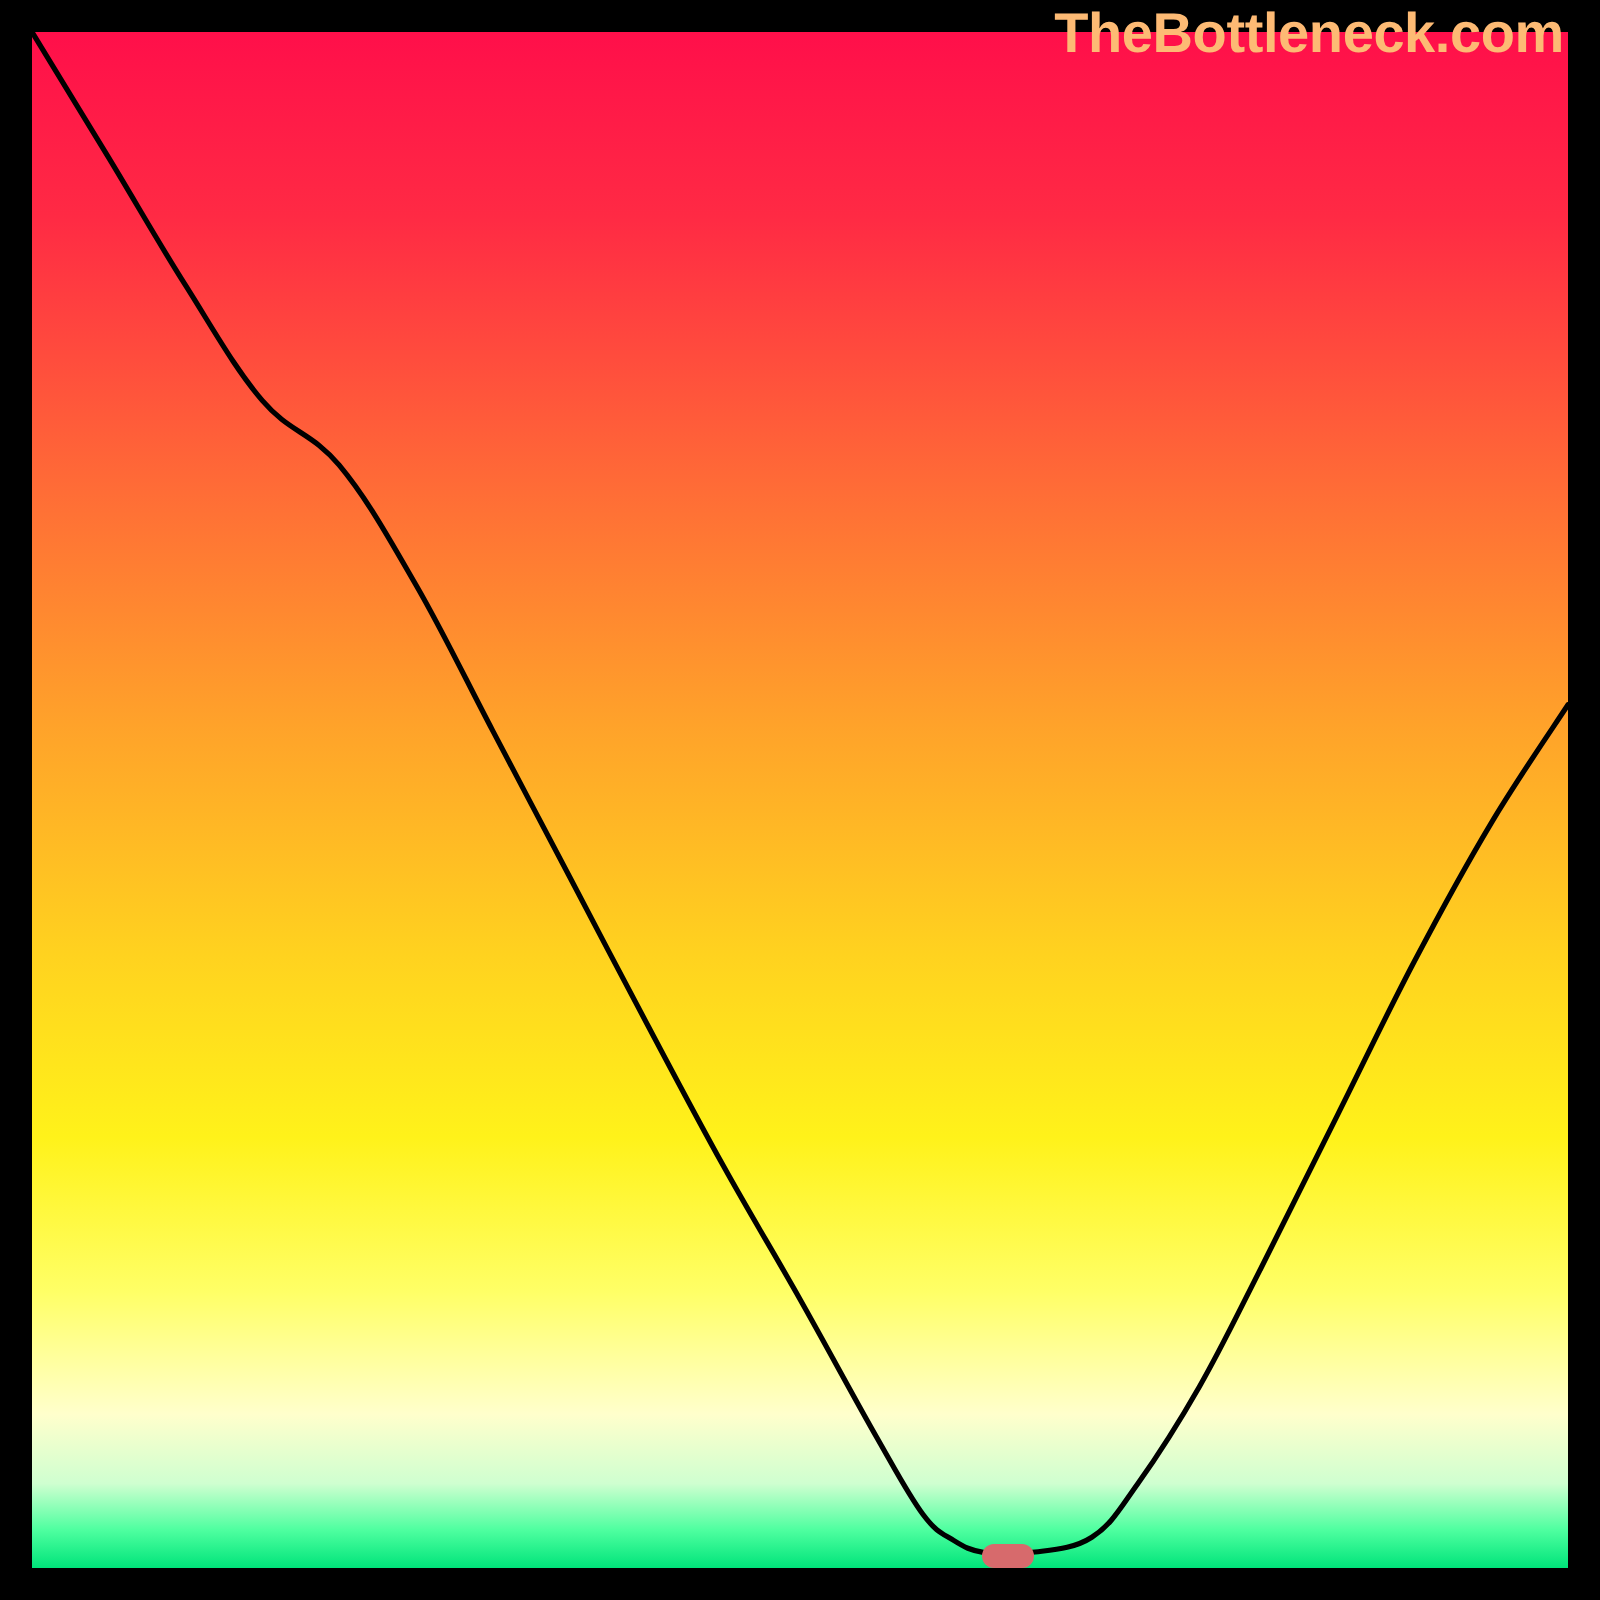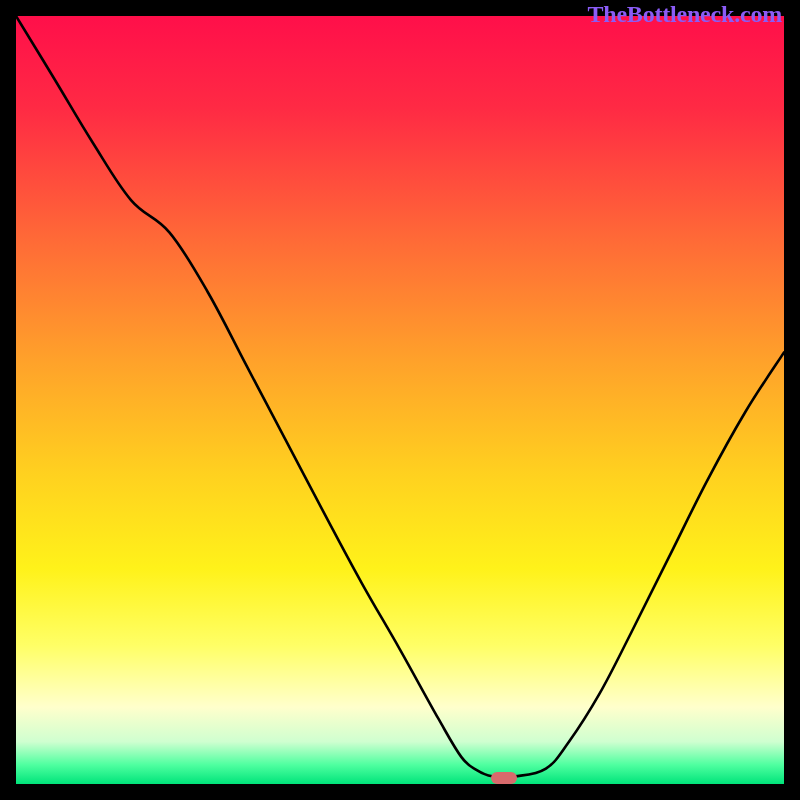--- a/index.html
+++ b/index.html
@@ -26,24 +26,24 @@
     position: absolute;
     left: 0;
     top: 0;
     width: 100%;
     height: 100%;
   }
   .watermark {
     position: absolute;
     top: 1px;
     right: 18px;
-    font-family: Liberation Serif, serif;
-    font-size: 24px;
+    font-family: Liberation Sans, sans-serif;
+    font-size: 28px;
     font-weight: bold;
-    color: #8b5cf6;
+    color: #fdba74;
     letter-spacing: -0.2px;
   }
   svg.curve {
     position: absolute;
     left: 0;
     top: 0;
     width: 100%;
     height: 100%;
   }
   .marker {

